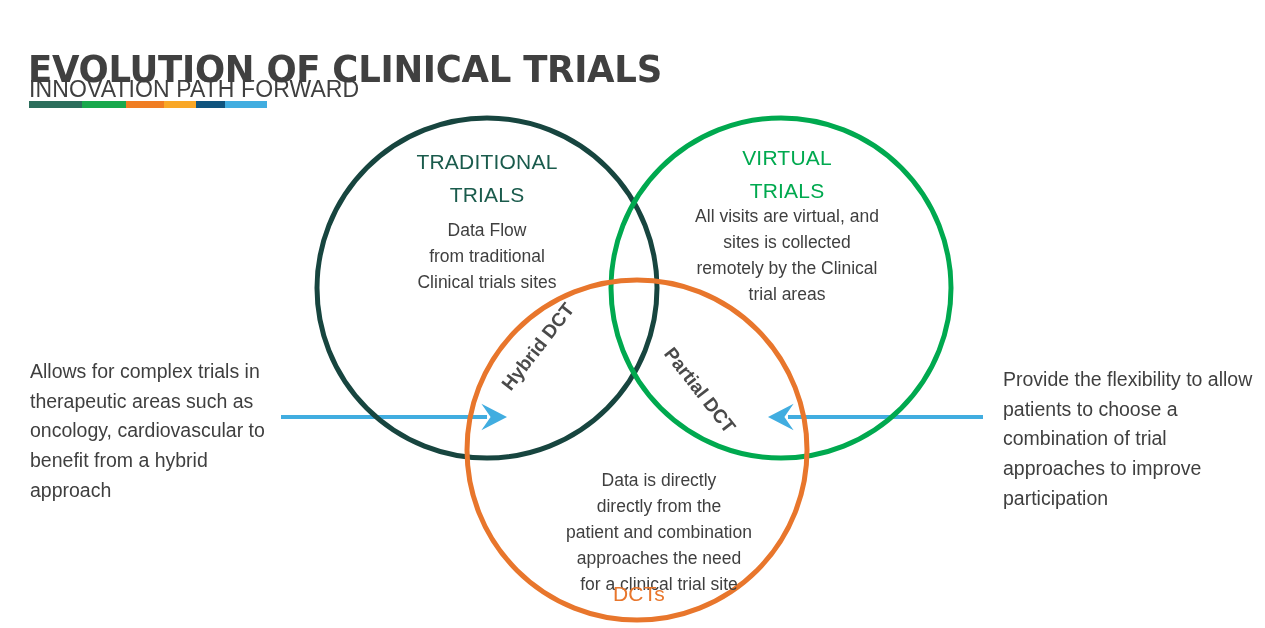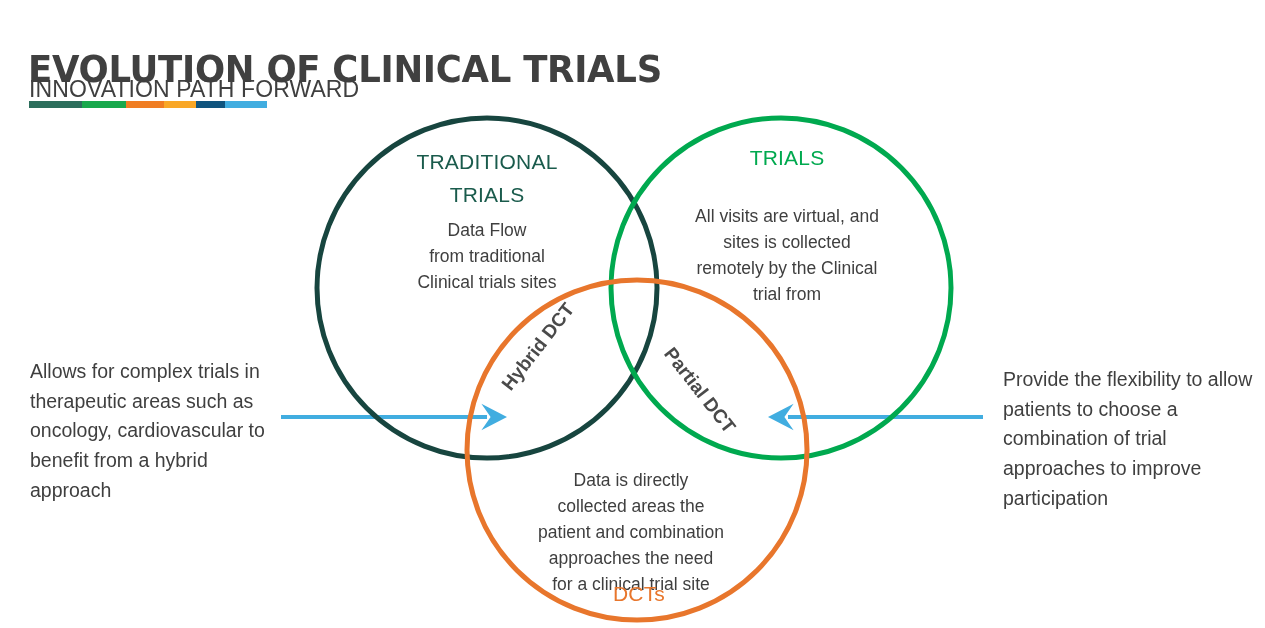--- a/index.html
+++ b/index.html
@@ -86,21 +86,21 @@
     line-height: 1.48;
     color: #3f3f3f;
   }
 
   #trad-heading { left: 377px; top: 146px; width: 220px; color: #1A5B4C; }
   #trad-body    { left: 377px; top: 218px; width: 220px; }
 
   #virt-heading { left: 680px; top: 142px; width: 214px; color: #00A94F; }
   #virt-body    { left: 664px; top: 204px; width: 246px; }
 
-  #dct-body     { left: 520px; top: 468px; width: 222px; }
+  #dct-body     { left: 548px; top: 468px; width: 222px; }
   #dct-heading  { left: 528px; top: 578px; width: 222px; color: #E8762C; font-size: 21px; }
 
   .slanted {
     position: absolute;
     font-family: "Liberation Sans", sans-serif;
     font-weight: 700;
     font-size: 19px;
     color: #4a4a4a;
     white-space: nowrap;
   }
@@ -168,32 +168,33 @@
     <div>TRADITIONAL</div>
     <div>TRIALS</div>
   </div>
   <div class="lbl circle-body" id="trad-body">
     <div>Data Flow</div>
     <div>from traditional</div>
     <div>Clinical trials sites</div>
   </div>
 
   <div class="lbl circle-heading" id="virt-heading">
+    <div>VIRTUAL</div>
     <div>TRIALS</div>
   </div>
   <div class="lbl circle-body" id="virt-body">
     <div>All visits are virtual, and</div>
     <div>sites is collected</div>
     <div>remotely by the Clinical</div>
-    <div>trial from</div>
+    <div>trial areas</div>
   </div>
 
   <div class="lbl circle-body" id="dct-body">
     <div>Data is directly</div>
-    <div>collected areas the</div>
+    <div>directly from the</div>
     <div>patient and combination</div>
     <div>approaches the need</div>
     <div>for a clinical trial site</div>
   </div>
   <div class="lbl circle-heading" id="dct-heading">DCTs</div>
 
   <div class="slanted" id="hybrid-dct">Hybrid DCT</div>
   <div class="slanted" id="partial-dct">Partial DCT</div>
 
   <div class="callout" id="callout-left">Allows for complex trials in therapeutic areas such as oncology, cardiovascular to benefit from a hybrid approach</div>

